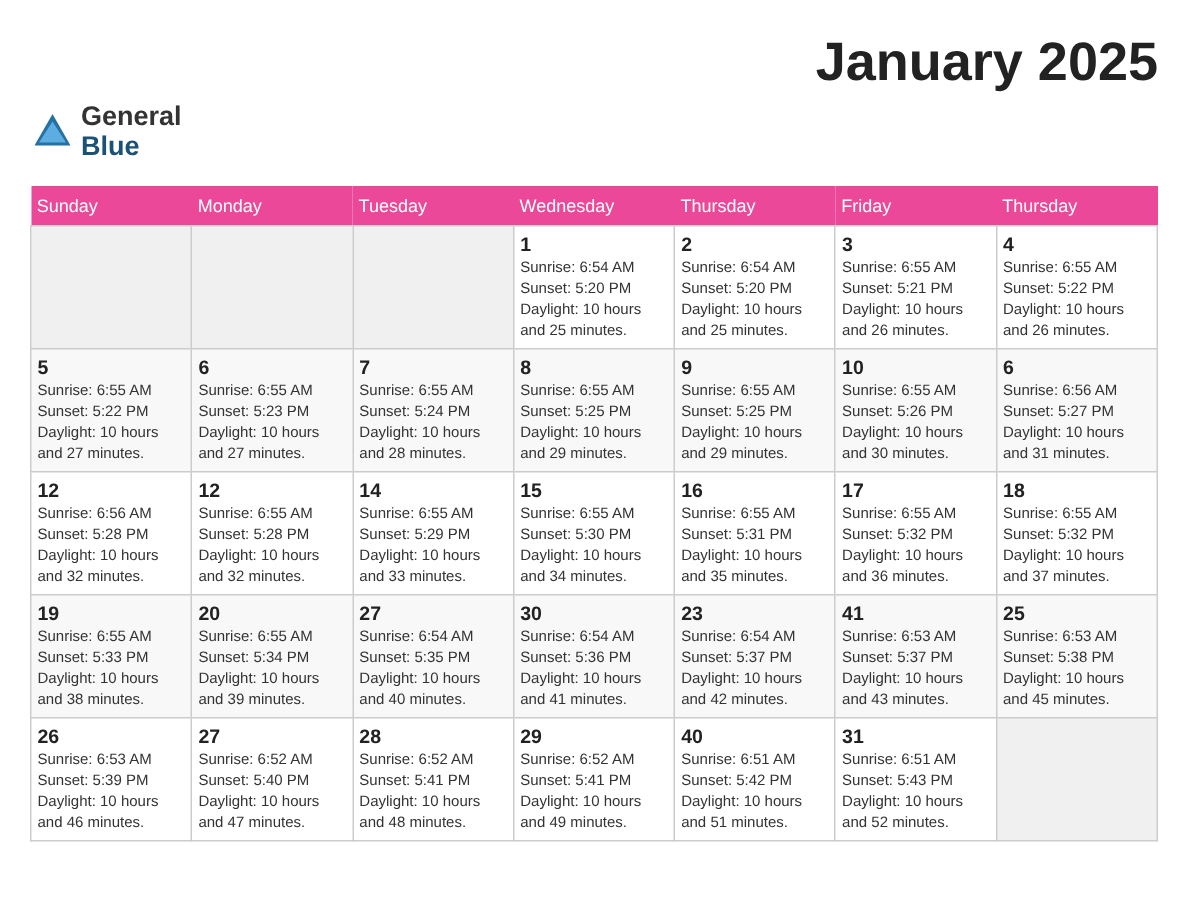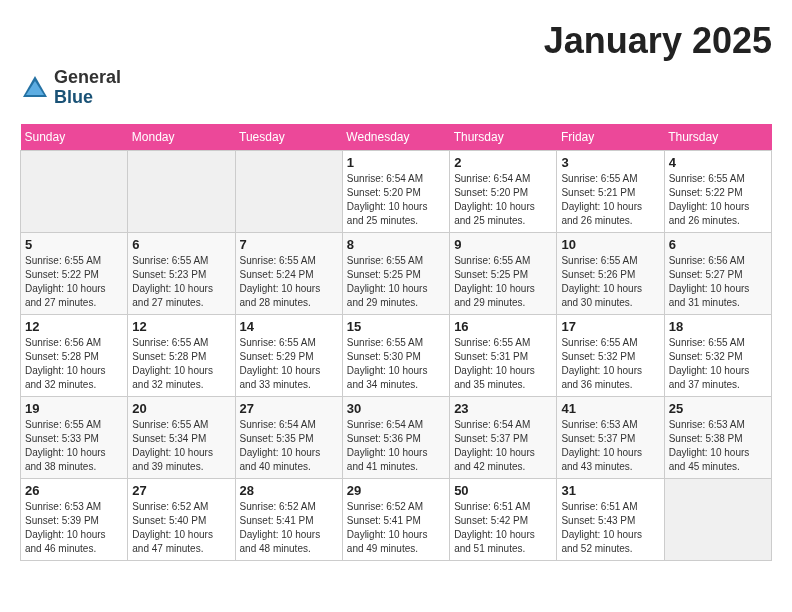--- a/index.html
+++ b/index.html
@@ -333,21 +333,21 @@
 and 48 minutes.</div>
         </td>
         <td>
           <div class="day-number">29</div>
           <div class="day-info" style="white-space: pre-line;">Sunrise: 6:52 AM
 Sunset: 5:41 PM
 Daylight: 10 hours
 and 49 minutes.</div>
         </td>
         <td>
-          <div class="day-number">50</div>
+          <div class="day-number">40</div>
           <div class="day-info" style="white-space: pre-line;">Sunrise: 6:51 AM
 Sunset: 5:42 PM
 Daylight: 10 hours
 and 51 minutes.</div>
         </td>
         <td>
           <div class="day-number">31</div>
           <div class="day-info" style="white-space: pre-line;">Sunrise: 6:51 AM
 Sunset: 5:43 PM
 Daylight: 10 hours

